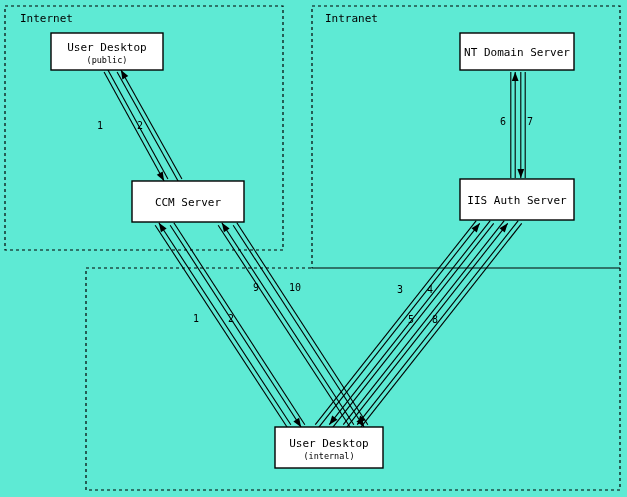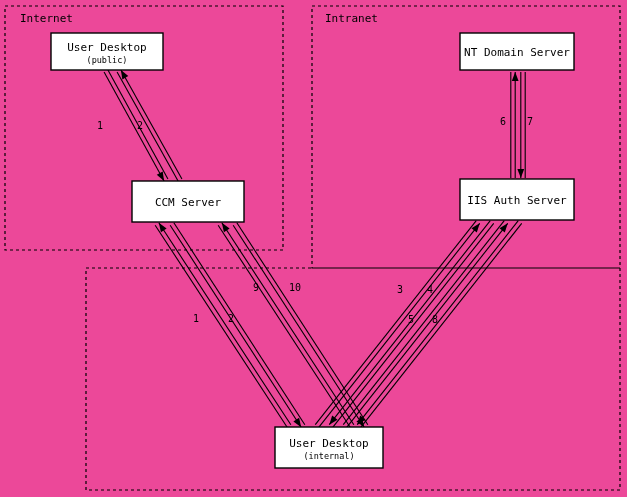--- a/index.html
+++ b/index.html
@@ -4,21 +4,21 @@
 <style>
   html, body {
     margin: 0;
     padding: 0;
     background: #ffffff;
   }
   #diagram-root {
     position: relative;
     width: 627px;
     height: 497px;
-    background: #ec4899;
+    background: #5eead4;
     font-family: "DejaVu Sans Mono", monospace;
     overflow: hidden;
   }
   svg#diagram-svg {
     position: absolute;
     top: 0;
     left: 0;
     width: 627px;
     height: 497px;
   }

